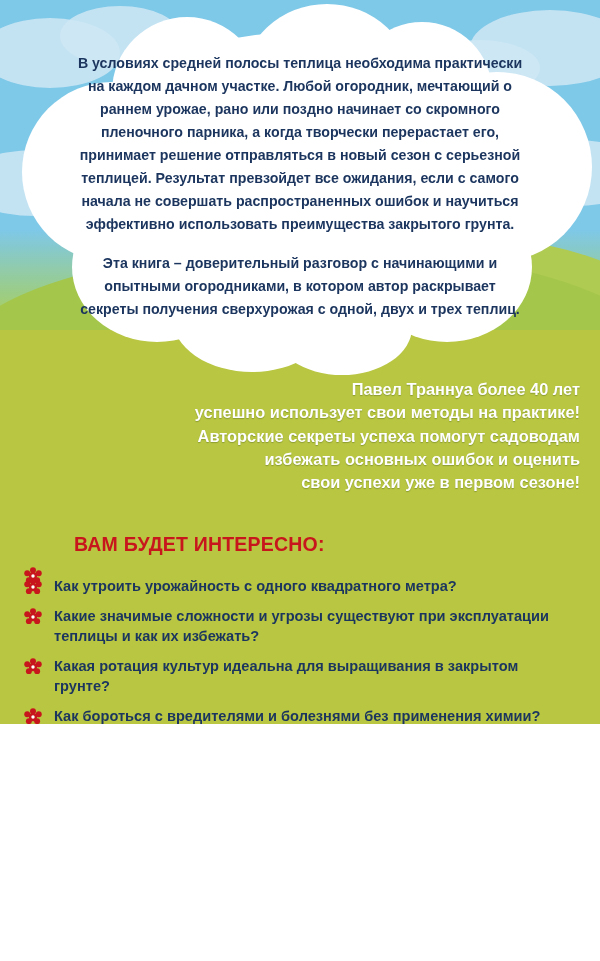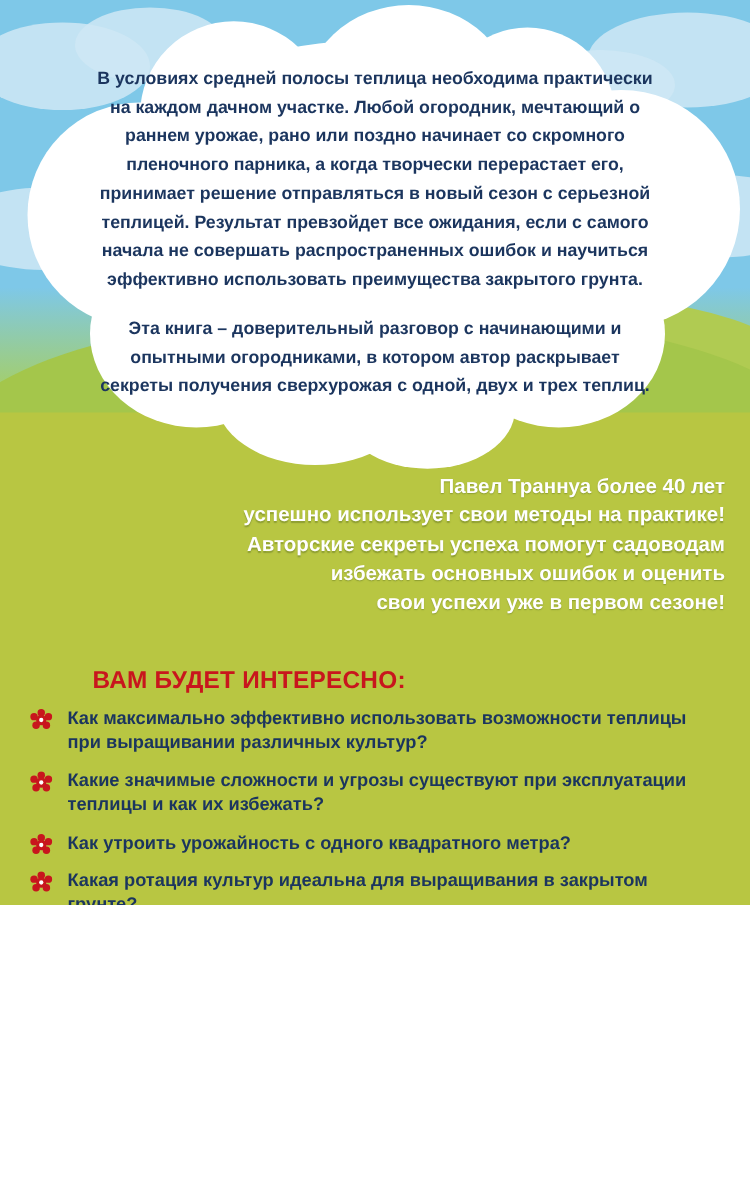--- a/index.html
+++ b/index.html
@@ -264,55 +264,54 @@
             <circle cx="10" cy="3.6" r="3.3"></circle>
               <circle cx="16.4" cy="7" r="3.3"></circle>
             <circle cx="14.6" cy="14.6" r="3.3"></circle>
               <circle cx="5.4" cy="14.6" r="3.3"></circle>
             <circle cx="3.6" cy="7" r="3.3"></circle>
               <circle cx="10" cy="10" r="4.6"></circle>
           </g>
           <circle cx="10" cy="10" r="1.9" fill="#ffffff"></circle>
         </svg>
       </span>
-      <span>Как максимально эффективно использовать возможности теплицы при выращивании различных культур?</span>
+    </div>
+
+    <div class="bullet-item">
+      <span class="flower">
+        <svg viewBox="0 0 20 20" width="18" height="18">
+          <g fill="#c8161d">
+            <circle cx="10" cy="3.6" r="3.3"></circle>
+              <circle cx="16.4" cy="7" r="3.3"></circle>
+            <circle cx="14.6" cy="14.6" r="3.3"></circle>
+              <circle cx="5.4" cy="14.6" r="3.3"></circle>
+            <circle cx="3.6" cy="7" r="3.3"></circle>
+              <circle cx="10" cy="10" r="4.6"></circle>
+          </g>
+          <circle cx="10" cy="10" r="1.9" fill="#ffffff"></circle>
+        </svg>
+      </span>
+      <span>Как утроить урожайность с одного квадратного метра?</span>
     </div>
 
     <div class="bullet-item">
       <span class="flower">
         <svg viewBox="0 0 20 20" width="18" height="18">
           <g fill="#c8161d">
             <circle cx="10" cy="3.6" r="3.3"></circle>
               <circle cx="16.4" cy="7" r="3.3"></circle>
             <circle cx="14.6" cy="14.6" r="3.3"></circle>
               <circle cx="5.4" cy="14.6" r="3.3"></circle>
             <circle cx="3.6" cy="7" r="3.3"></circle>
               <circle cx="10" cy="10" r="4.6"></circle>
           </g>
           <circle cx="10" cy="10" r="1.9" fill="#ffffff"></circle>
         </svg>
       </span>
       <span>Какие значимые сложности и угрозы существуют при эксплуатации теплицы и как их избежать?</span>
-    </div>
-
-    <div class="bullet-item">
-      <span class="flower">
-        <svg viewBox="0 0 20 20" width="18" height="18">
-          <g fill="#c8161d">
-            <circle cx="10" cy="3.6" r="3.3"></circle>
-              <circle cx="16.4" cy="7" r="3.3"></circle>
-            <circle cx="14.6" cy="14.6" r="3.3"></circle>
-              <circle cx="5.4" cy="14.6" r="3.3"></circle>
-            <circle cx="3.6" cy="7" r="3.3"></circle>
-              <circle cx="10" cy="10" r="4.6"></circle>
-          </g>
-          <circle cx="10" cy="10" r="1.9" fill="#ffffff"></circle>
-        </svg>
-      </span>
-      <span>Как утроить урожайность с одного квадратного метра?</span>
     </div>
 
     <div class="bullet-item">
       <span class="flower">
         <svg viewBox="0 0 20 20" width="18" height="18">
           <g fill="#c8161d">
             <circle cx="10" cy="3.6" r="3.3"></circle>
               <circle cx="16.4" cy="7" r="3.3"></circle>
             <circle cx="14.6" cy="14.6" r="3.3"></circle>
               <circle cx="5.4" cy="14.6" r="3.3"></circle>

